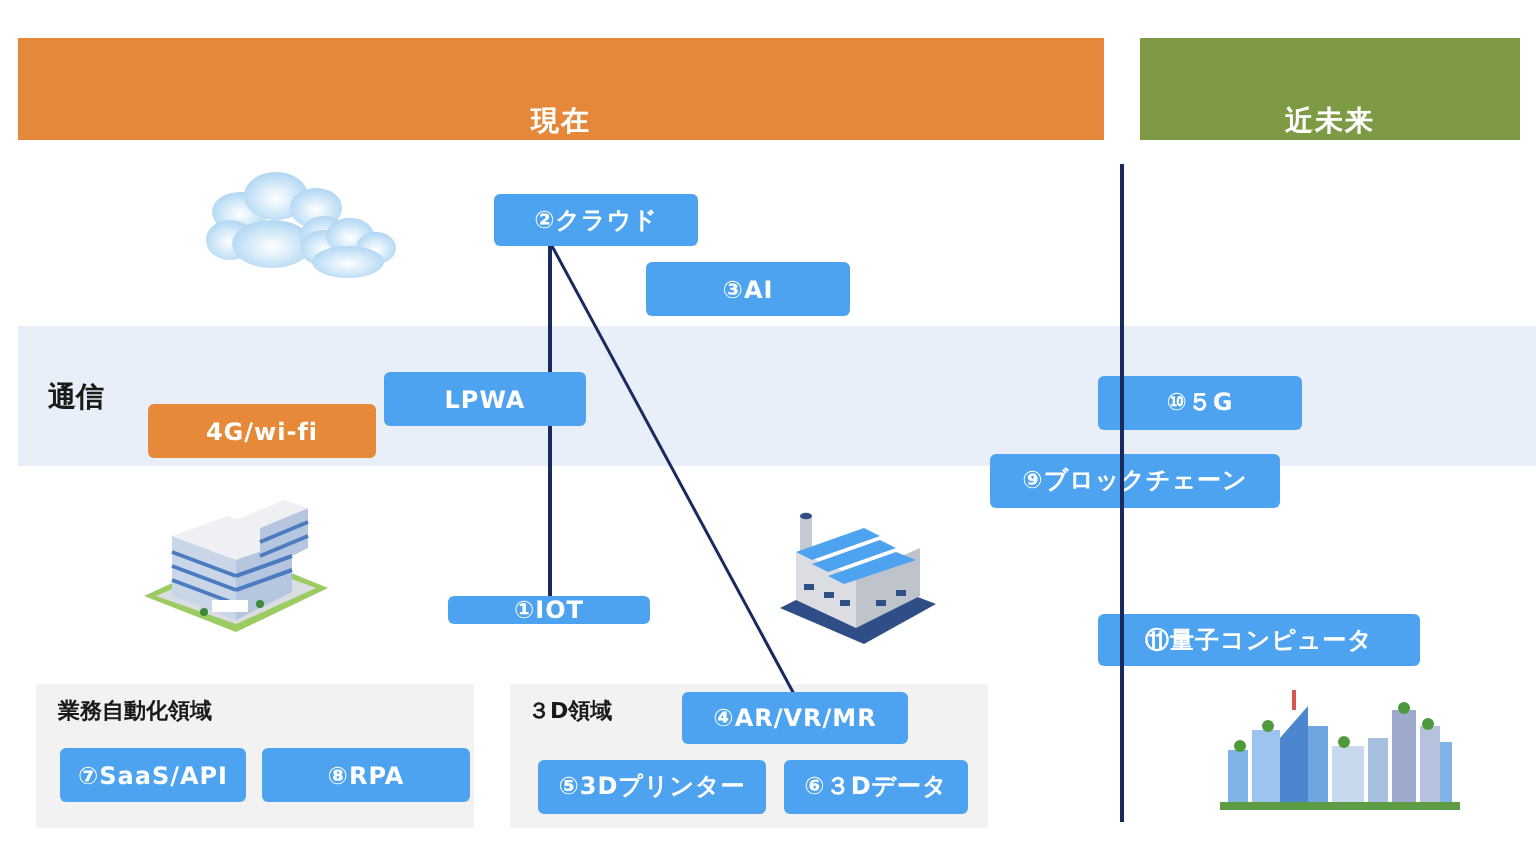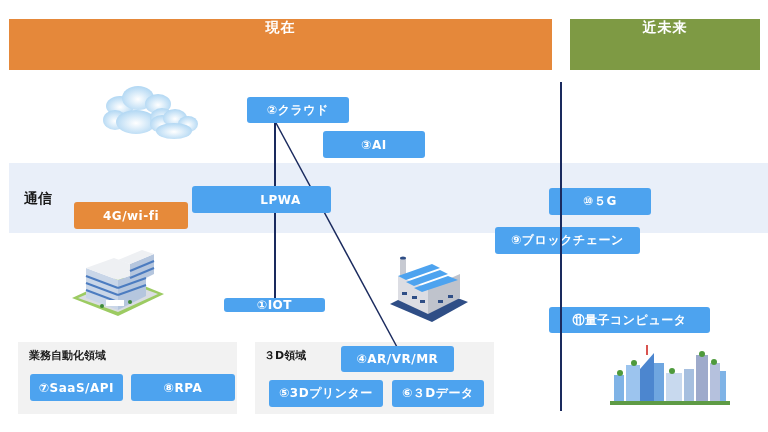--- a/index.html
+++ b/index.html
@@ -1,19 +1,19 @@
 <!DOCTYPE html>
 <html><head>
 <meta charset="utf-8">
 <style>
   html, body { margin:0; padding:0; }
   body { width:768px; height:432px; position:relative; background:#ffffff; overflow:hidden;
          font-family:"DejaVu Sans", "Liberation Sans", sans-serif; }
   .abs { position:absolute; }
-  .hdr { position:absolute; display:flex; align-items:flex-start; justify-content:center;
+  .hdr { position:absolute; display:flex; align-items:flex-end; justify-content:center;
          color:#ffffff; font-size:14px; font-weight:bold; letter-spacing:1px; }
   .band { position:absolute; background:#E9EFF9; }
   .area { position:absolute; background:#F2F2F2; }
   .box { position:absolute; display:flex; align-items:center; justify-content:center;
          color:#ffffff; font-size:12px; font-weight:bold; border-radius:3px; white-space:nowrap;
          letter-spacing:0.5px; }
   .blue { background:#4DA3EF; }
   .orange { background:#E68A3A; }
   .lbl { position:absolute; font-size:12px; font-weight:bold; color:#1a1a1a; white-space:nowrap; }
   svg.lines { position:absolute; left:0; top:0; }
@@ -121,21 +121,21 @@
     <circle cx="10" cy="28" r="3"></circle>
       <circle cx="24" cy="18" r="3"></circle>
       <circle cx="62" cy="26" r="3"></circle>
     <circle cx="92" cy="9" r="3"></circle>
       <circle cx="104" cy="17" r="3"></circle>
   </g>
   <rect x="0" y="56" width="120" height="4" fill="#5E9B45"></rect>
 </svg>
 
 <div class="box orange" style="left:74px; top:202px; width:114px; height:27px;">4G/wi-fi</div>
-<div class="box blue" style="left:192px; top:186px; width:101px; height:27px;padding-left:38px;">LPWA</div>
+<div class="box blue" style="left:192px; top:186px; width:101px; height:27px;">LPWA</div>
 
 <div class="box blue" style="left:225px; top:97px; width:102px; height:26px;margin-left:22px;">②クラウド</div>
 <div class="box blue" style="left:323px; top:131px; width:102px; height:27px;">③AI</div>
 <div class="box blue" style="left:224px; top:298px; width:101px; height:14px;">①IOT</div>
 
 <div class="box blue" style="left:30px; top:374px; width:93px; height:27px;">⑦SaaS/API</div>
 <div class="box blue" style="left:131px; top:374px; width:104px; height:27px;">⑧RPA</div>
 
 <div class="box blue" style="left:341px; top:346px; width:113px; height:26px;">④AR/VR/MR</div>
 <div class="box blue" style="left:269px; top:380px; width:114px; height:27px;">⑤3Dプリンター</div>

